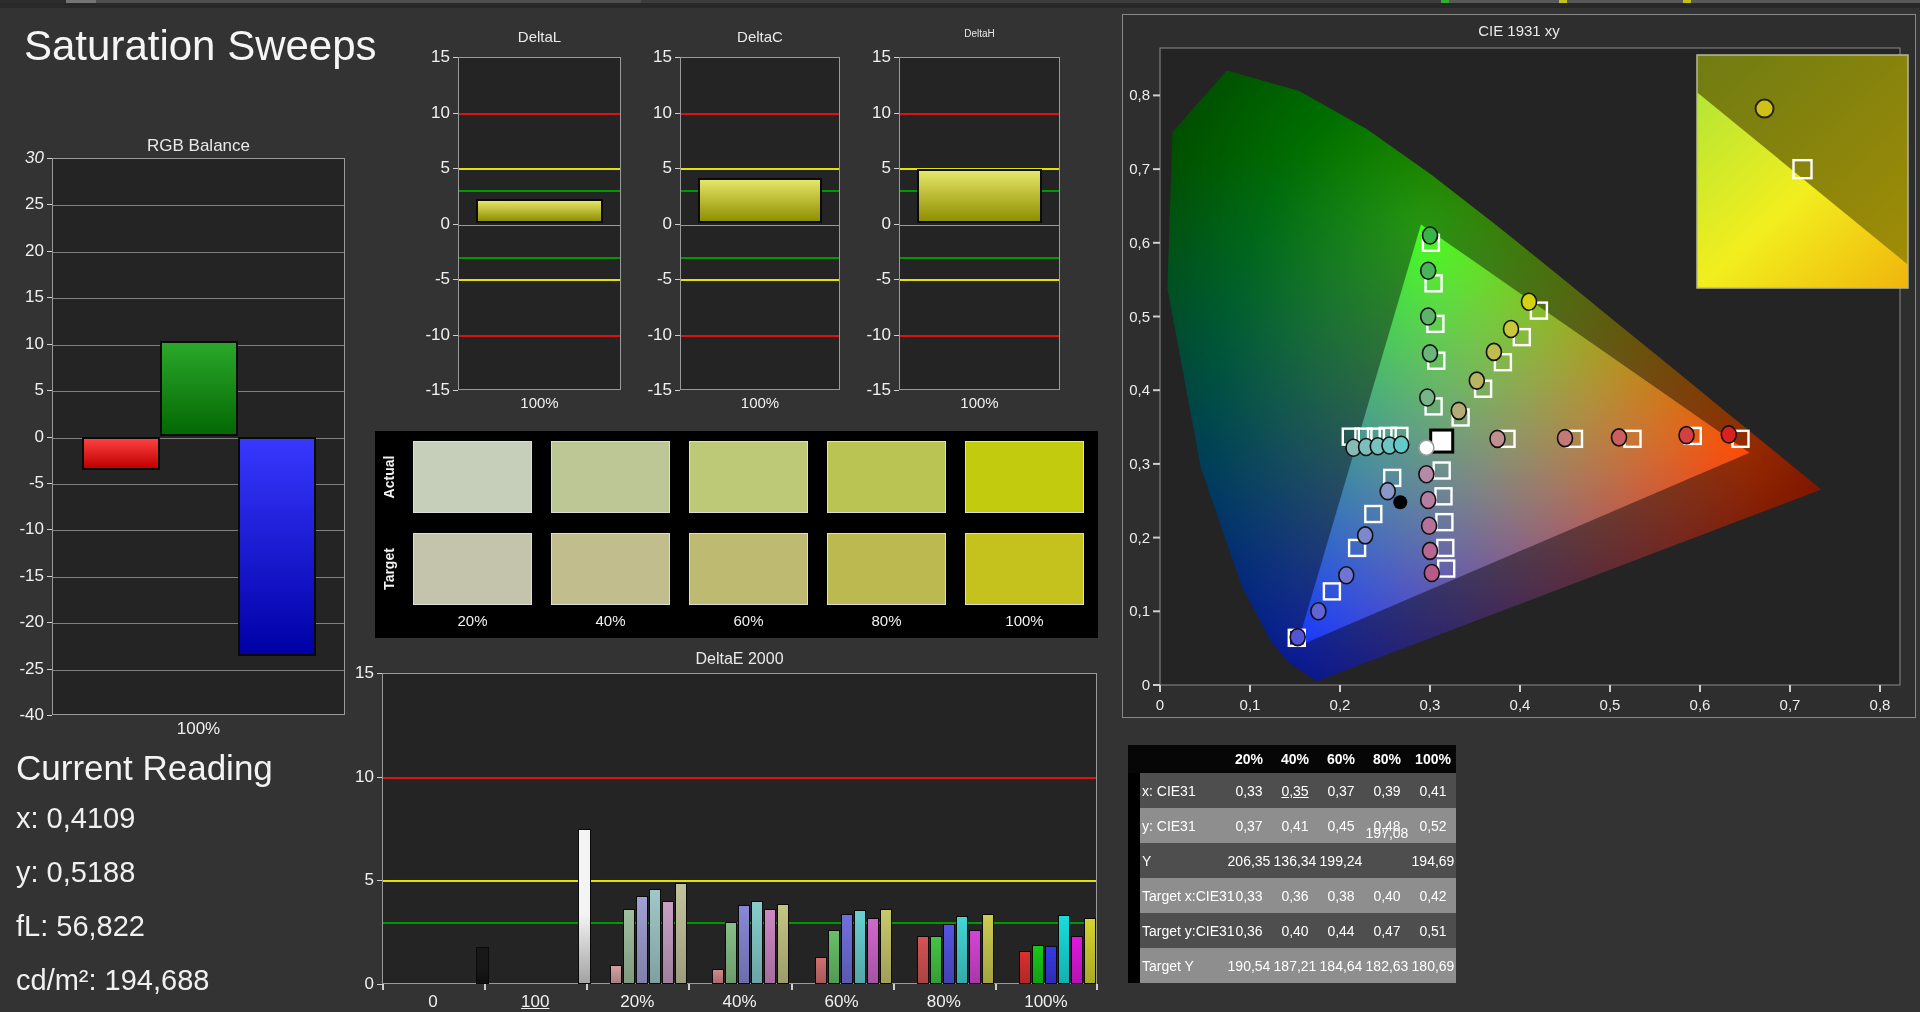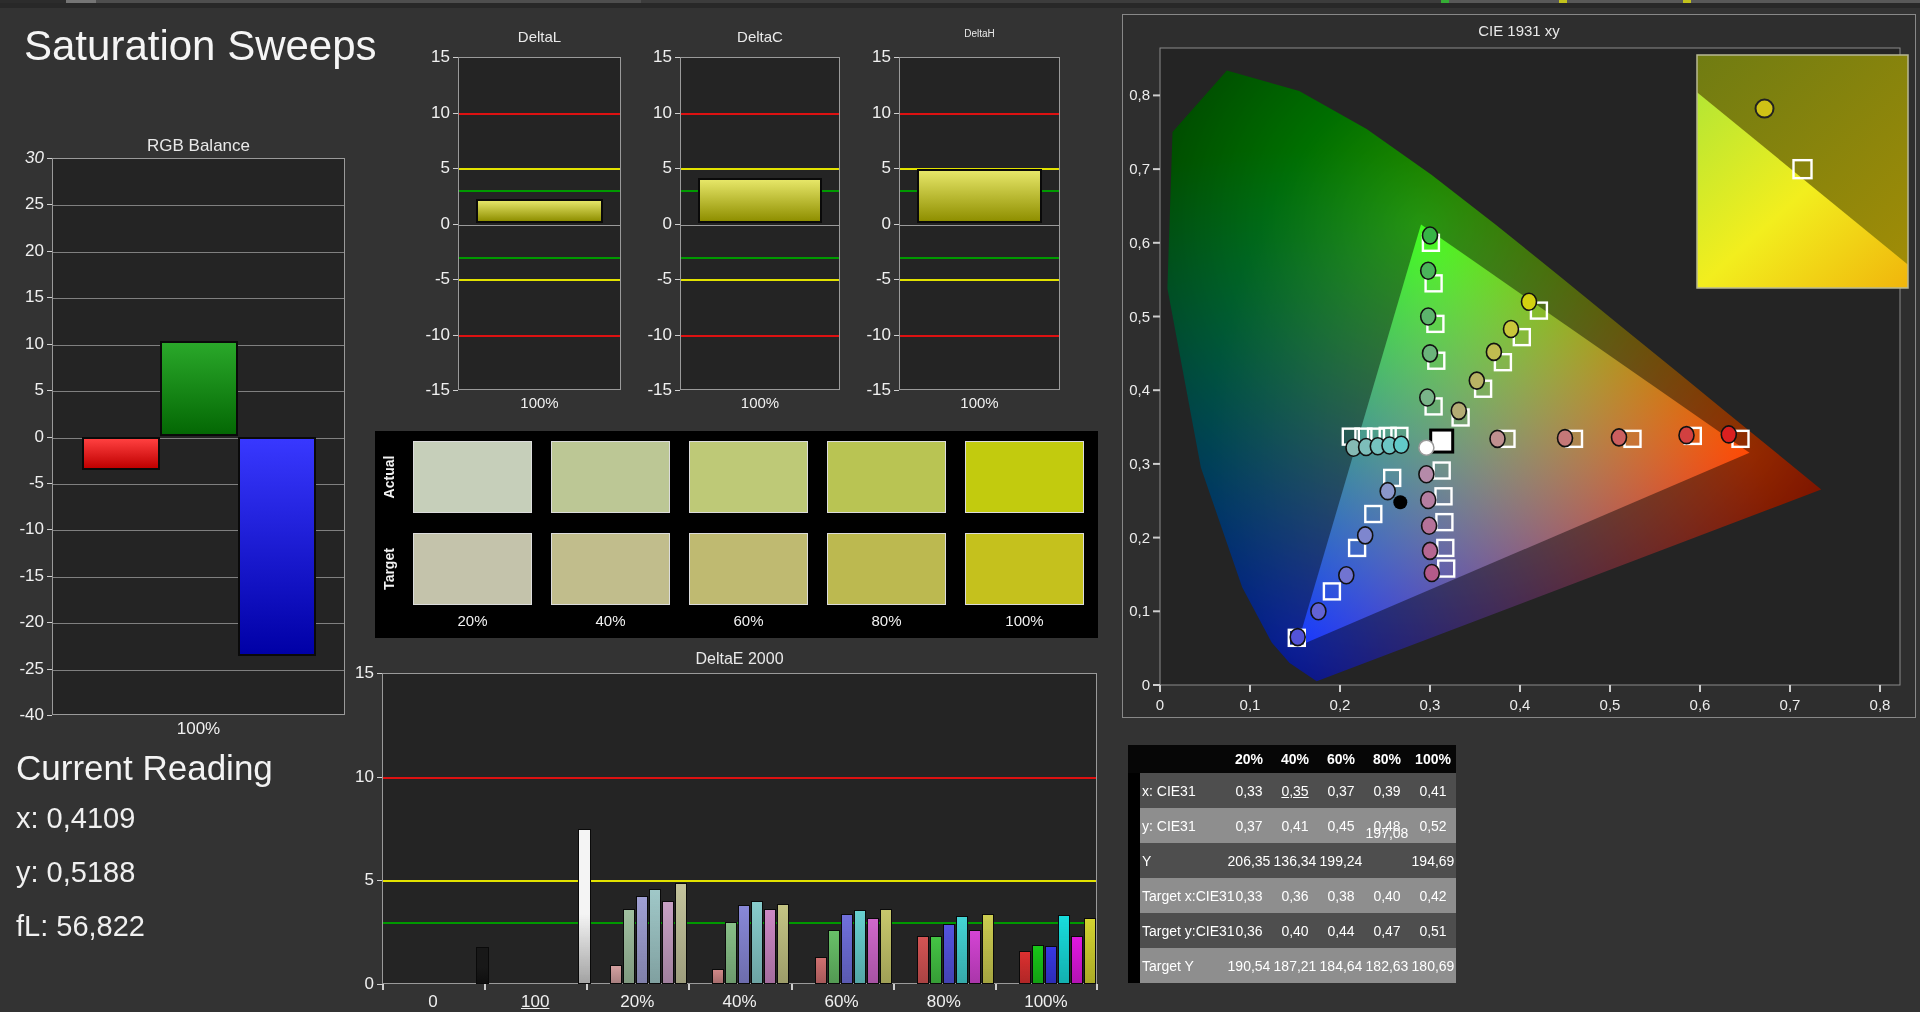--- a/index.html
+++ b/index.html
@@ -457,14 +457,15 @@
       <div class="tbl-cell" style="left: 1318px; top: 948px; width: 46px; height: 35px; justify-content: center;">184,64</div>
       <div class="tbl-cell" style="left: 1364px; top: 948px; width: 46px; height: 35px; justify-content: center;">182,63</div>
       <div class="tbl-cell" style="left: 1410px; top: 948px; width: 46px; height: 35px; justify-content: center;">180,69</div>
     </div>
 
   <div id="current-reading">
     <div class="heading">Current Reading</div>
     <div class="line">x: 0,4109</div>
     <div class="line">y: 0,5188</div>
     <div class="line">fL: 56,822</div>
+    <div class="line">cd/m²: 194,688</div>
   </div>
 </div>
 
 </body></html>

